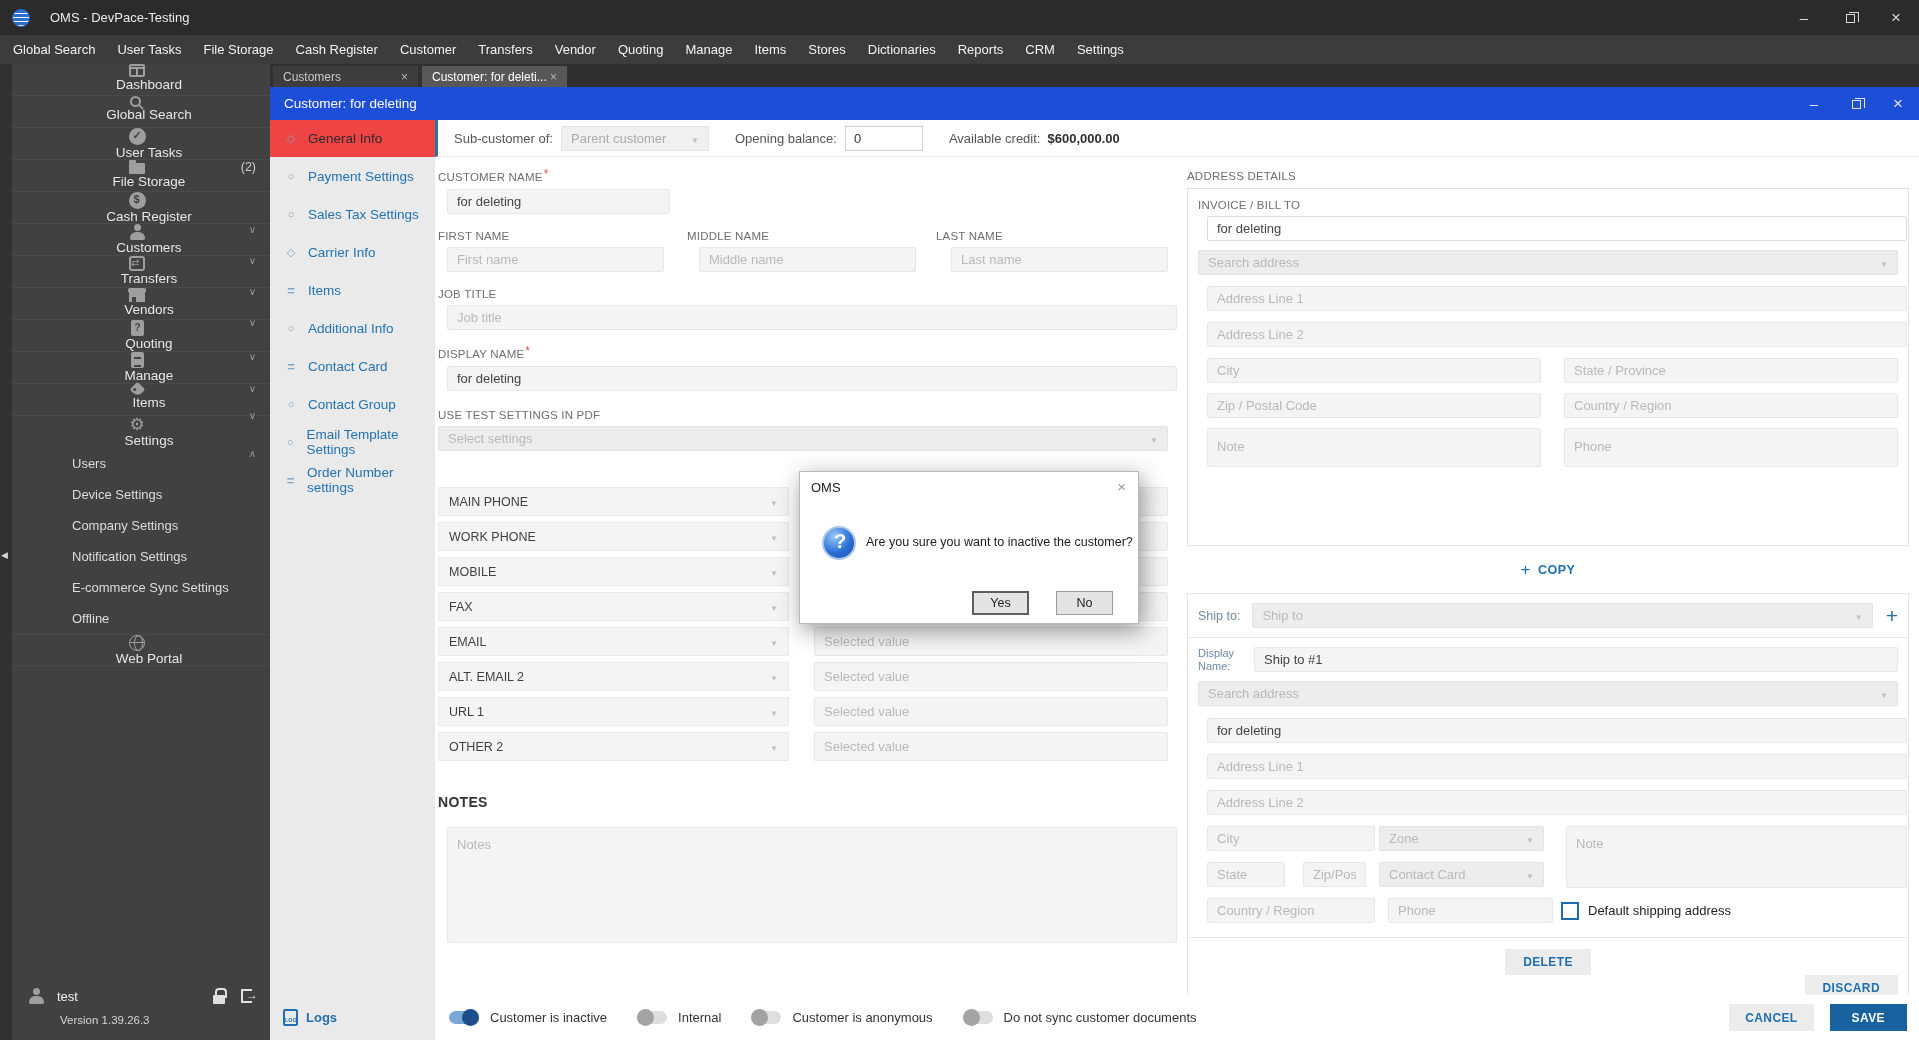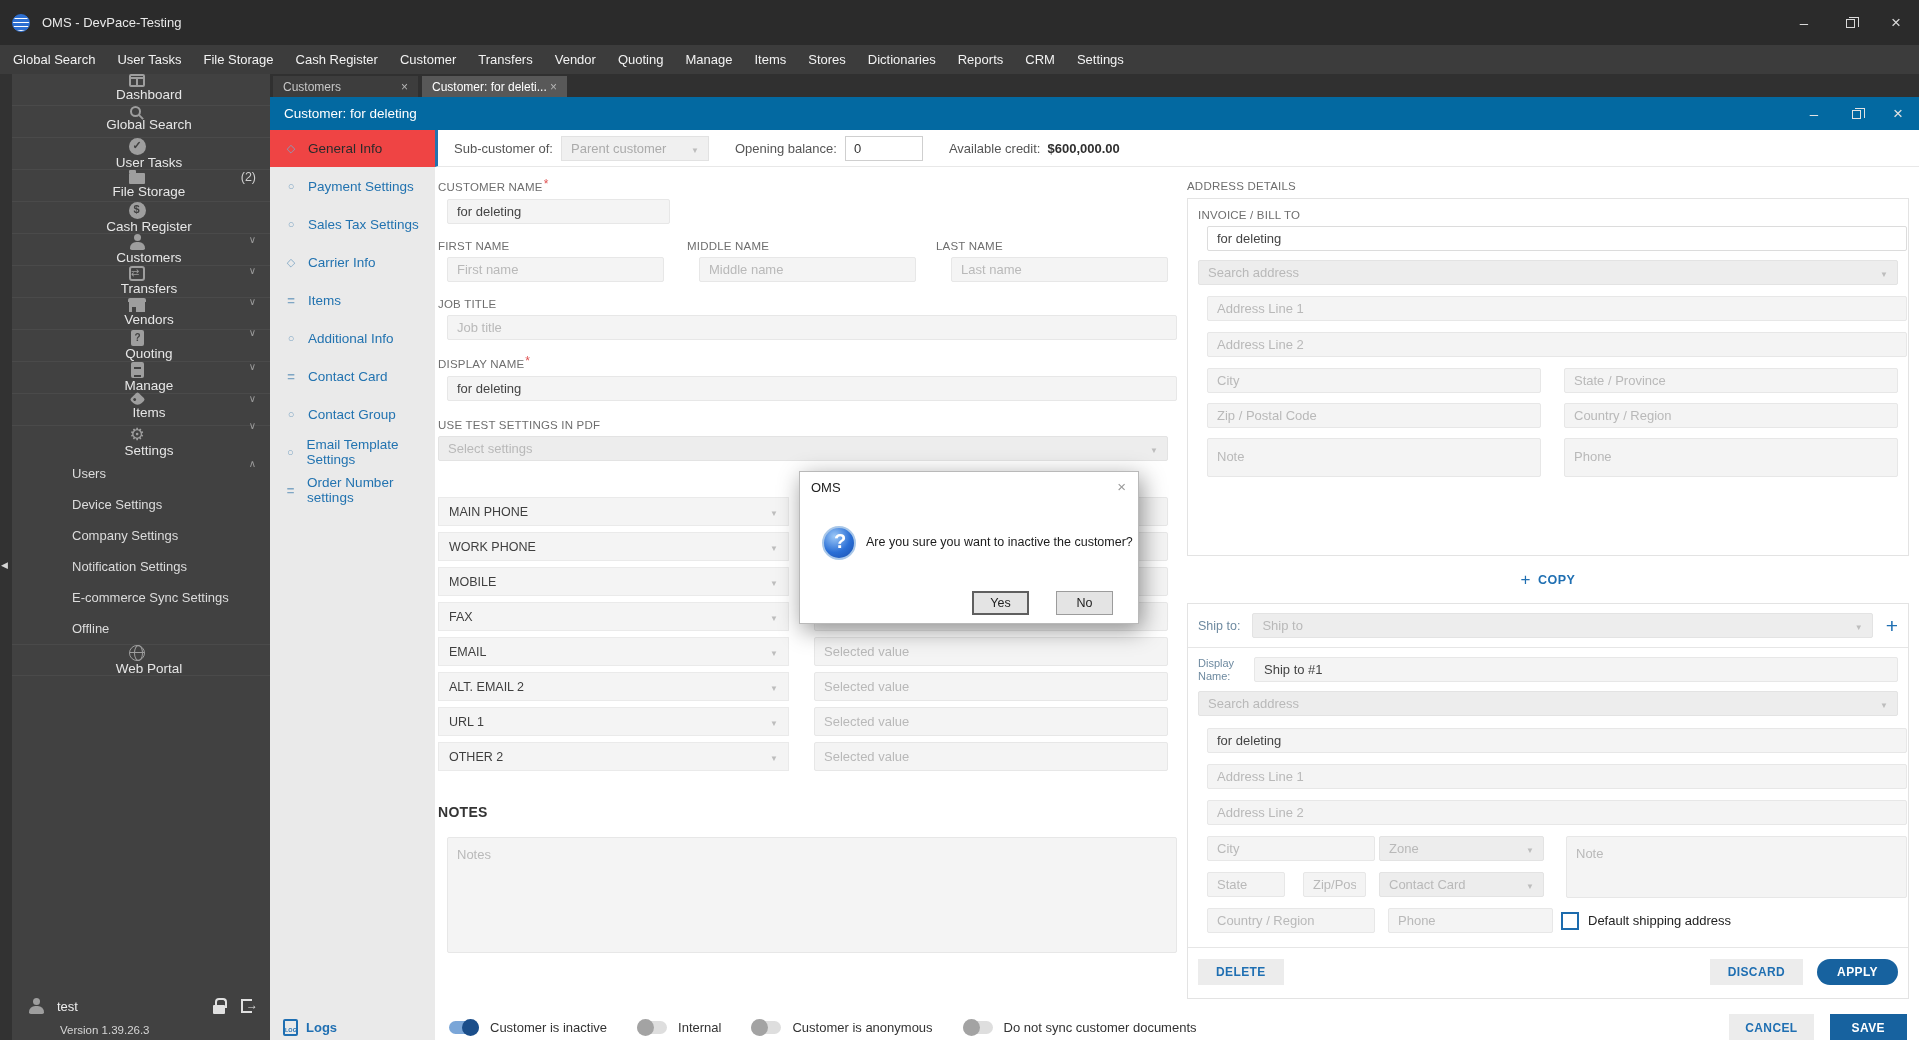--- a/index.html
+++ b/index.html
@@ -1,21 +1,21 @@
 <!DOCTYPE html>
 <html><head>
 <meta charset="utf-8">
 <style>
   * { box-sizing: border-box; margin: 0; padding: 0; }
   html,body { width:1919px; height:1040px; }
   body { font-family:"Liberation Sans", sans-serif; background:#fff; overflow:hidden; }
   .app { position:relative; width:1919px; height:1040px; background:#fff; }
 
   
-  .titlebar { height:45px; background:#2b2b2b; display:flex; align-items:center; color:#e9e9e9; }
+  .titlebar { height:35px; background:#2b2b2b; display:flex; align-items:center; color:#e9e9e9;gap:8px; }
   .app-logo { width:18px; height:18px; border-radius:50%; margin-left:12px;
     background:repeating-linear-gradient(180deg,#2d6fd1 0 3px,#fff 3px 4px); border:1px solid #2d6fd1; }
   .titlebar .title { margin-left:12px; font-size:13px; }
   .win-btns { margin-left:auto; display:flex; height:100%; }
   .win-btn { width:46px; height:100%; display:flex; align-items:center; justify-content:center; color:#d9d9d9; font-size:14px; }
   .glyph-min::before { content:"–"; font-size:15px; }
   .glyph-restore { width:9px; height:9px; border:1px solid #d9d9d9; position:relative; margin-top:2px; }
   .glyph-restore::before { content:""; position:absolute; top:-3px; left:2px; width:9px; height:9px; border:1px solid #d9d9d9; border-bottom:none; border-left:none; }
   .glyph-close::before { content:"×"; font-size:17px; }
 
@@ -85,21 +85,21 @@
   .icon-logout::after { content:"→"; color:#e0e0e0; font-size:12px; font-weight:bold; position:absolute; left:3px; top:-3px; }
 
   
   .content { flex:1; display:flex; flex-direction:column; min-width:0; }
   .tabstrip { height:23px; background:#303030; display:flex; align-items:flex-end; padding-left:3px; gap:4px; }
   .tab { height:21px; display:flex; align-items:center; padding:0 10px; font-size:12px; color:#c7c7c7; background:#3d3d3d; width:145px; }
   .tab .tab-label { white-space:nowrap; overflow:hidden; }
   .tab .tab-close { margin-left:auto; font-size:12px; color:#b5b5b5; }
   .tab .tab-close::after { content:"×"; }
   .tab.active { background:#585858; color:#fff; }
-  .inner-header { height:33px; background:#0369a1; color:#fff; display:flex; align-items:center; padding-left:14px; font-size:13.5px; }
+  .inner-header { height:33px; background:#1d4ed8; color:#fff; display:flex; align-items:center; padding-left:14px; font-size:13.5px; }
   .inner-header .win-btn { color:#e3e3e3; width:42px; }
   .inner-header .glyph-restore, .inner-header .glyph-restore::before { border-color:#e3e3e3; }
   .content-body { flex:1; position:relative; background:#fff; }
 
   
   .section-nav { position:absolute; left:0; top:0; bottom:45px; width:165px; background:#eaeaea; }
   .nav-active { height:37px; background:#ef4444; display:flex; align-items:center; padding-left:14px; font-size:13.5px; color:#2b2b2b; }
   .nav-item { height:38px; display:flex; align-items:center; padding-left:14px; color:#2273b0; font-size:13.5px; }
   .nav-ico { width:14px; margin-right:10px; color:#7fa6c4; font-size:10px; display:flex; justify-content:center; }
   .ni-diamond::after { content:"◇"; font-size:11px; }
@@ -155,21 +155,21 @@
   .dn-row { display:flex; align-items:center; }
   .dn-label { width:48px; font-size:11px; color:#6e8aa0; line-height:1.15; flex:none; }
   .dn-row .inp { flex:1; margin-left:8px; color:#444; }
   .st-grid { display:grid; grid-template-columns:168px 165px 1fr; column-gap:13px; row-gap:10px; margin-top:11px; }
   .note-cell { grid-column:3; grid-row:1 / span 2; height:62px; padding-top:8px; }
   .two-small { display:flex; gap:9px; }
   .two-small .inp:first-child { width:78px; } .two-small .inp:last-child { flex:1; }
   .chk-cell { display:flex; align-items:center; padding-left:4px; }
   .checkbox { width:18px; height:18px; border:2px solid #1c6bad; background:#fff; flex:none; }
   .chk-label { margin-left:9px; font-size:13px; color:#222; }
-  .st-footer { border-top:1px solid #e6e6e6; margin-top:14px; padding:11px 10px 13px; display:flex; align-items:center; }
+  .st-footer { border-top:1px solid #e6e6e6; margin-top:14px; padding:11px 10px 13px; display:flex; align-items:center;flex-direction:column; }
   .btn { border:none; font-family:inherit; font-size:12px; font-weight:bold; letter-spacing:.4px; display:inline-flex; align-items:center; justify-content:center; cursor:default; }
   .btn-light { background:#ececec; color:#1f6fb2; height:26px; padding:0 18px; }
   .btn-blue { background:#17629f; color:#fff; height:26px; padding:0 20px; }
   .ml-auto { margin-left:auto; }
   .ml14 { margin-left:14px;border-radius:13px; }
 
   
   .bottom-bar { position:absolute; left:0; right:0; bottom:0; height:45px; background:#fff; display:flex; align-items:center; }
   .bb-logs { width:165px; height:100%; background:#eaeaea; display:flex; align-items:center; padding-left:13px; color:#1f6fb2; font-size:13px; font-weight:bold; flex:none; gap:8px; }
   .icon-log { width:15px; height:17px; border:2px solid #1f6fb2; border-radius:2px; position:relative; }

